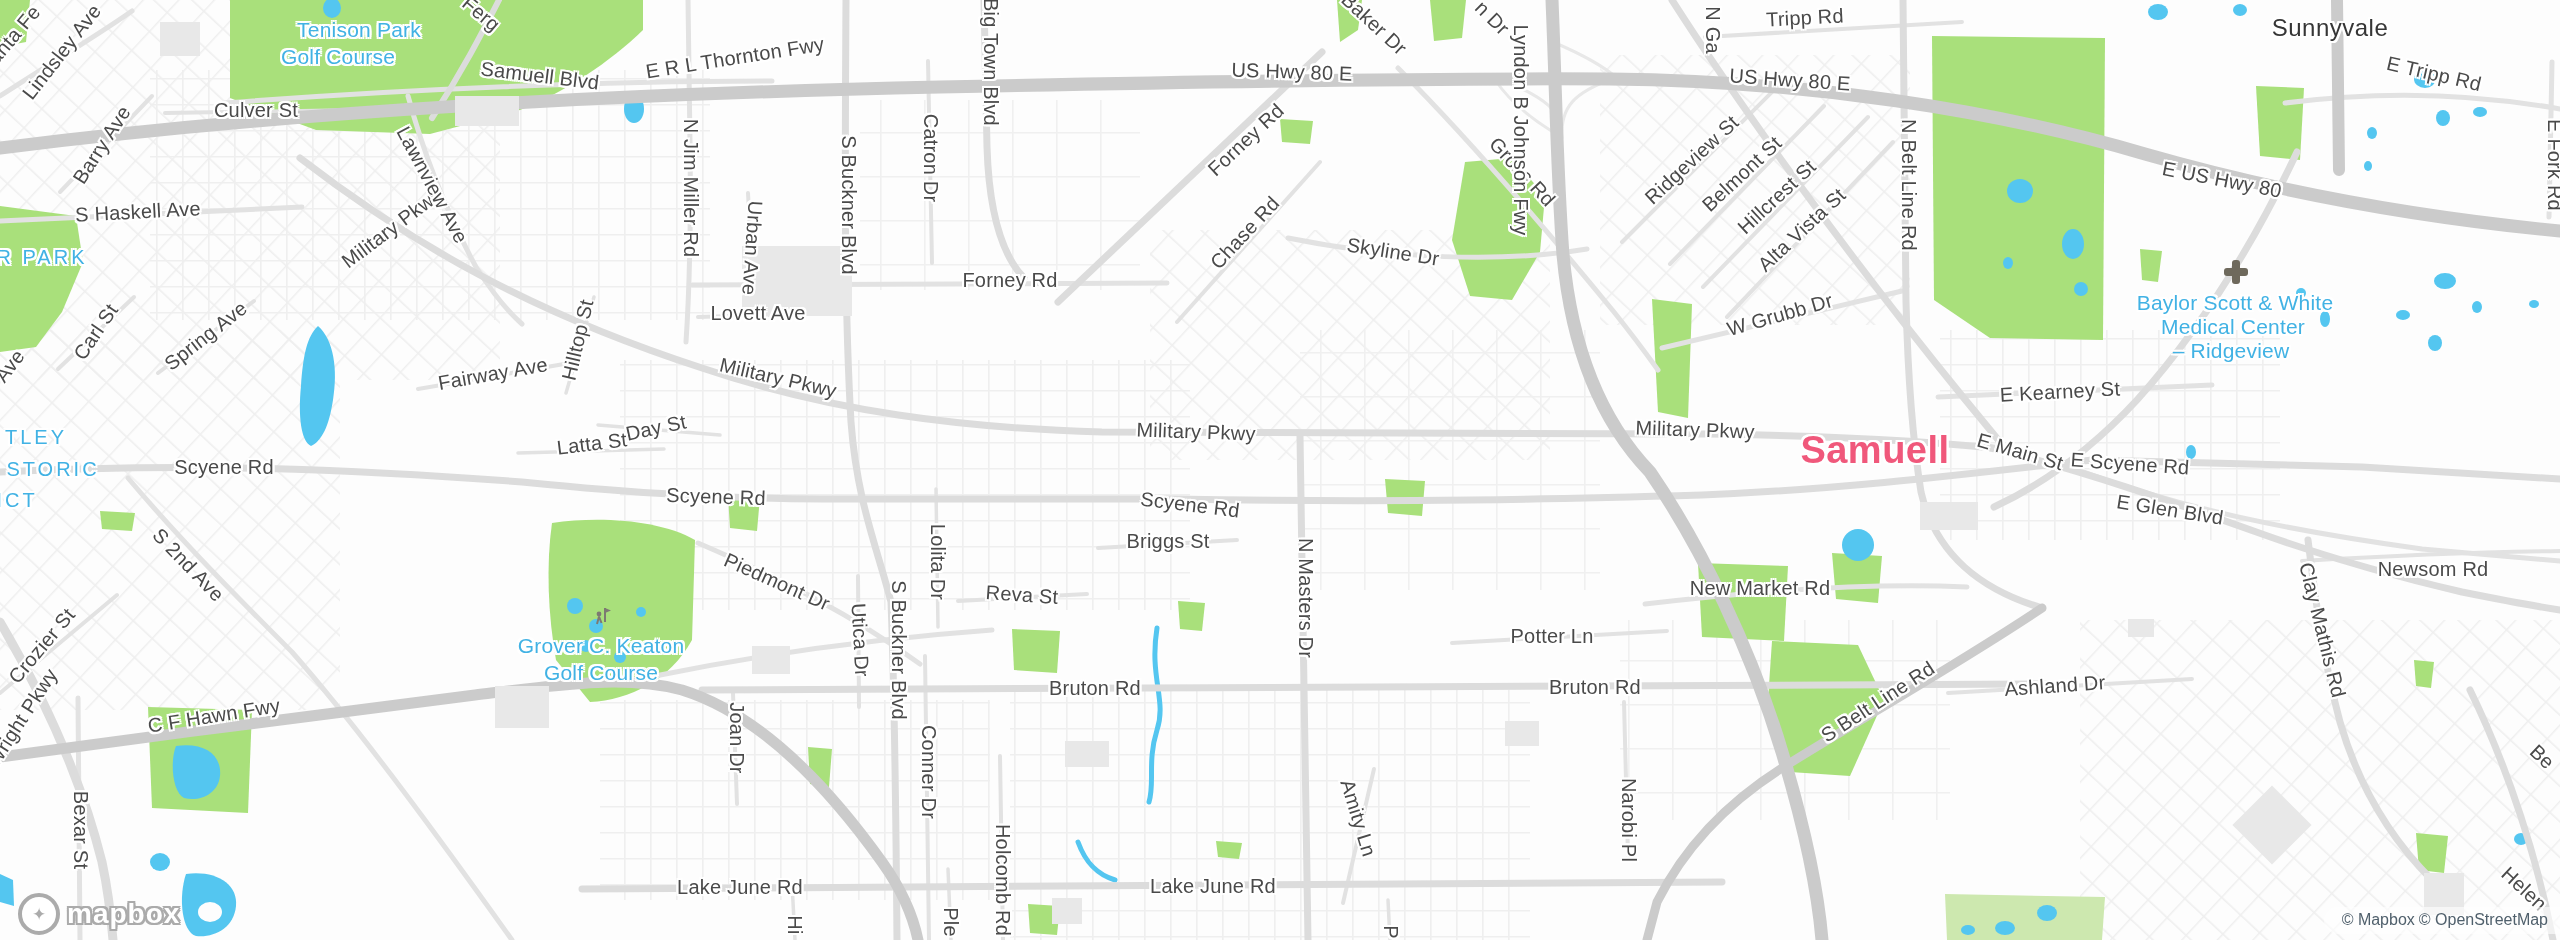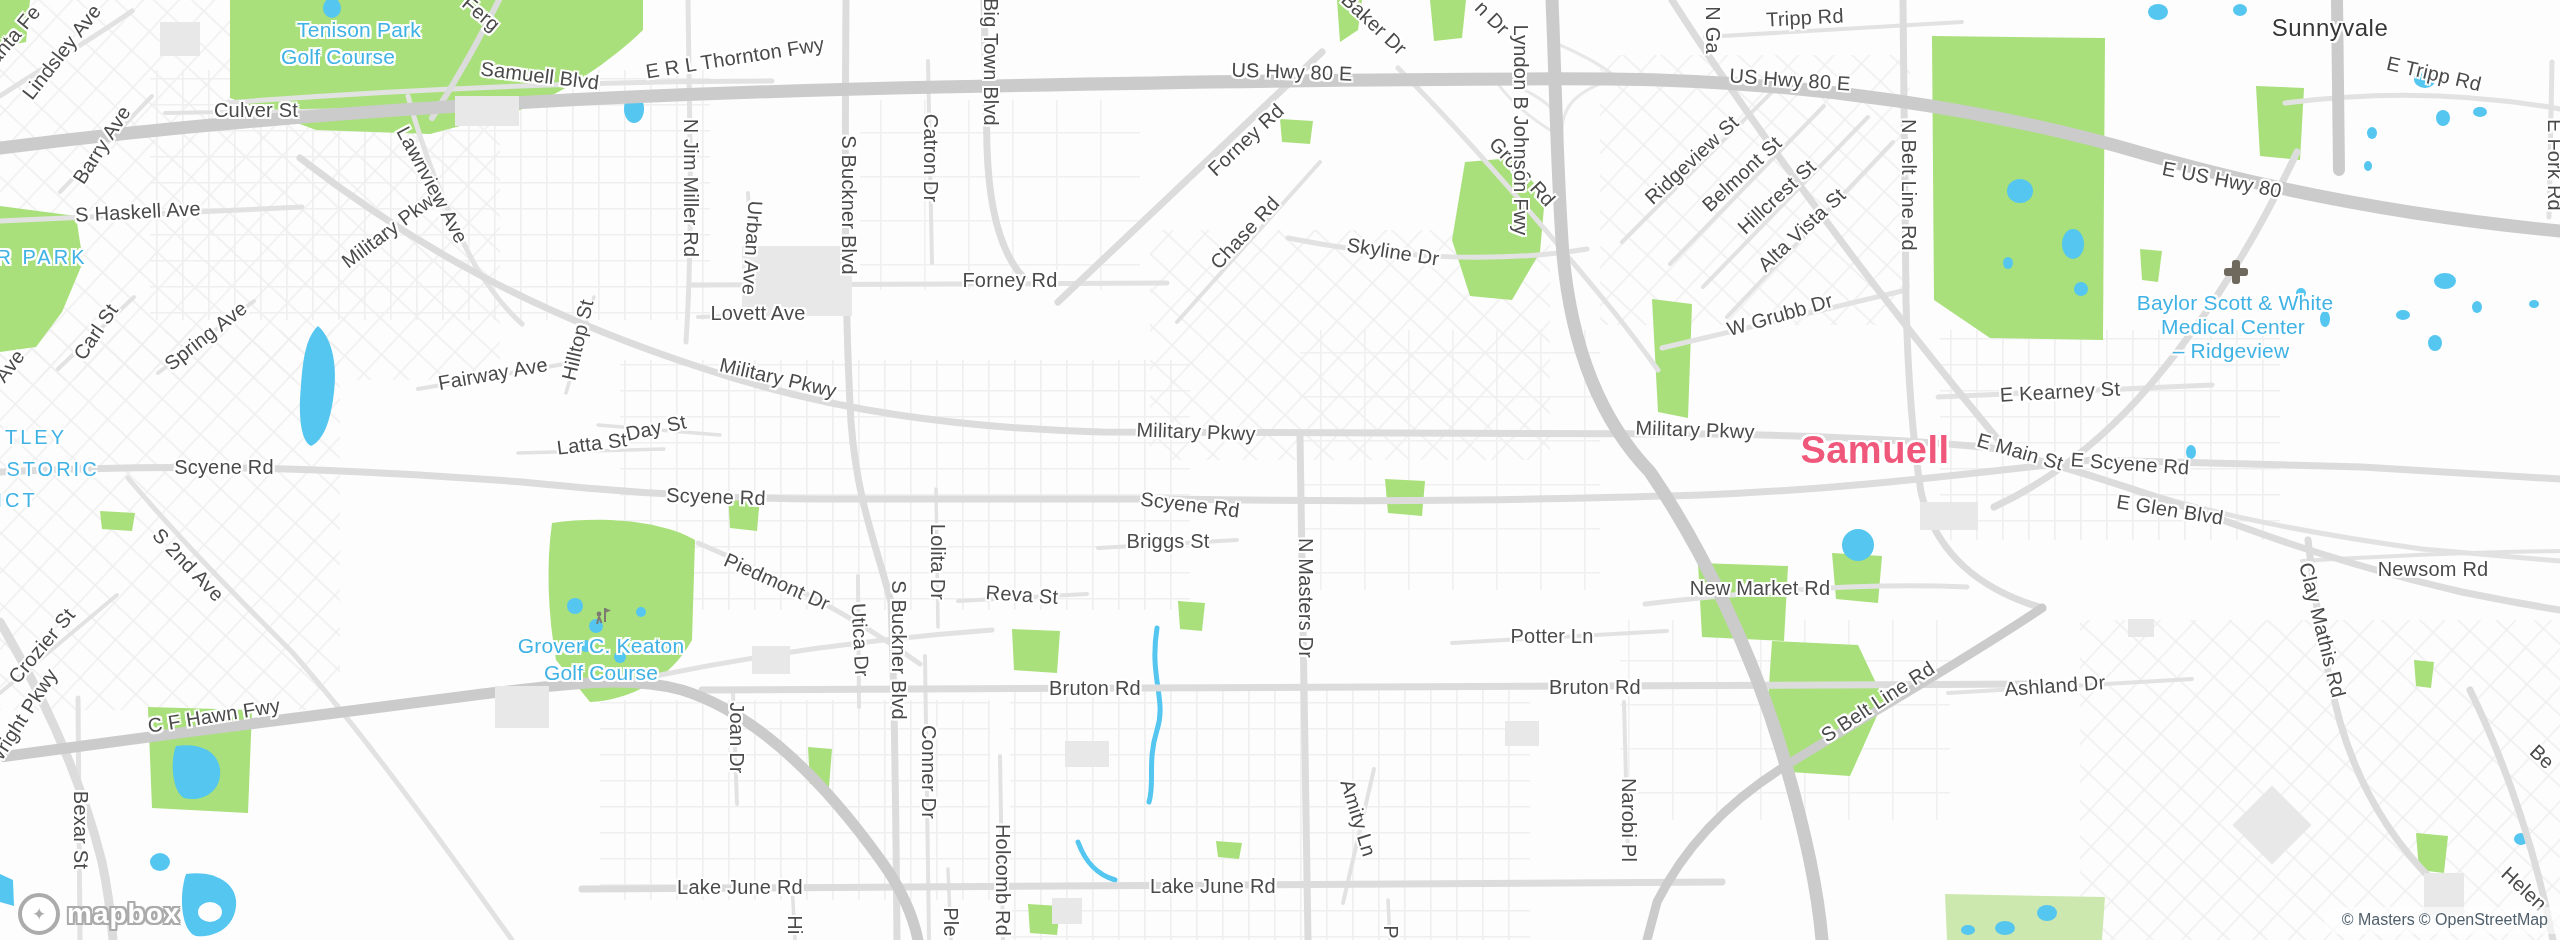--- a/index.html
+++ b/index.html
@@ -350,14 +350,14 @@
       <div class="lbl" style="left: 2055px; top: 686px; --r: -4deg;">Ashland Dr</div>
       <div class="lbl" style="left: 2542px; top: 757px; --r: 43deg;">Be</div>
       <div class="lbl" style="left: 2524px; top: 889px; --r: 43deg;">Helen</div>
     </div>
 
   <div id="logo">
     <div class="ring">✦</div>
     <div class="word">mapbox</div>
   </div>
 
-  <div id="attribution"><span>© Masters</span><span>© OpenStreetMap</span></div>
+  <div id="attribution"><span>© Mapbox</span><span>© OpenStreetMap</span></div>
 </div>
 
 </body></html>

